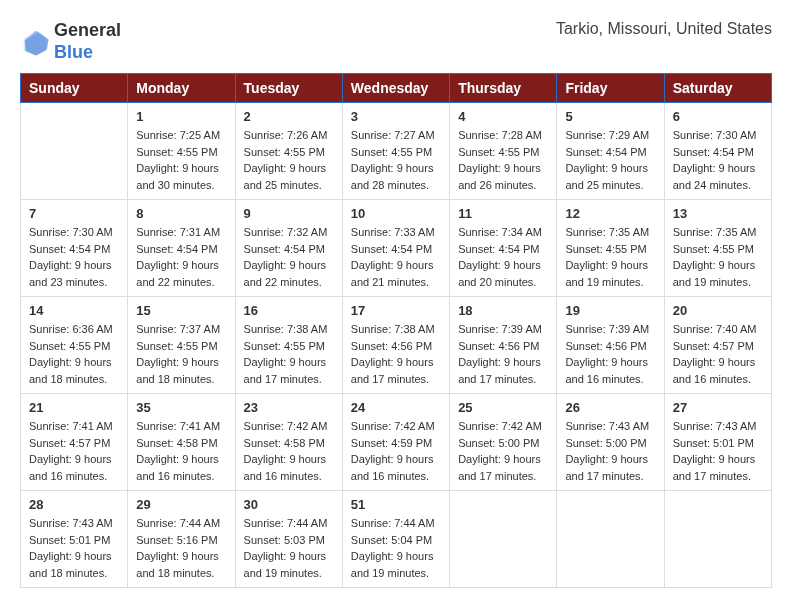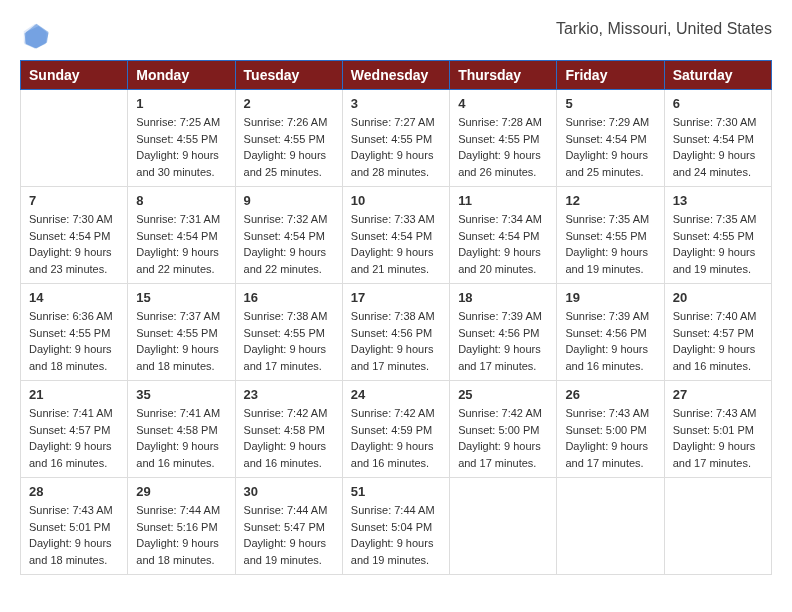--- a/index.html
+++ b/index.html
@@ -91,20 +91,24 @@
 </head>
 <body>
 
 <div class="header">
   <div class="logo">
     <svg class="logo-icon" viewBox="0 0 40 40">
       <polygon points="20,5 35,15 35,30 20,38 5,30 5,15" fill="#3a7bd5" opacity="0.15"></polygon>
       <polygon points="25,8 38,18 34,32 20,38 6,32 8,16" fill="#3a7bd5" opacity="0.3"></polygon>
       <polygon points="22,5 38,16 36,30 22,38 8,32 6,18" fill="#3a7bd5" opacity="0.5"></polygon>
     </svg>
+    <div class="logo-text">
+      <div><span class="logo-general">General</span></div>
+      <div><span class="logo-blue">Blue</span></div>
+    </div>
   </div>
   <div class="title-block">
     <h2>Tarkio, Missouri, United States</h2>
   </div>
 </div>
 
 <table class="calendar">
   <thead>
     <tr>
     <th>Sunday</th>
@@ -238,21 +242,21 @@
         <td>
           <span class="day-number">28</span>
           <div class="day-info"><span>Sunrise: 7:43 AM</span><br><span>Sunset: 5:01 PM</span><br><span>Daylight: 9 hours</span><br><span>and 18 minutes.</span></div>
         </td>
         <td>
           <span class="day-number">29</span>
           <div class="day-info"><span>Sunrise: 7:44 AM</span><br><span>Sunset: 5:16 PM</span><br><span>Daylight: 9 hours</span><br><span>and 18 minutes.</span></div>
         </td>
         <td>
           <span class="day-number">30</span>
-          <div class="day-info"><span>Sunrise: 7:44 AM</span><br><span>Sunset: 5:47 PM</span><br><span>Daylight: 9 hours</span><br><span>and 19 minutes.</span></div>
+          <div class="day-info"><span>Sunrise: 7:44 AM</span><br><span>Sunset: 5:03 PM</span><br><span>Daylight: 9 hours</span><br><span>and 19 minutes.</span></div>
         </td>
         <td>
           <span class="day-number">51</span>
           <div class="day-info"><span>Sunrise: 7:44 AM</span><br><span>Sunset: 5:04 PM</span><br><span>Daylight: 9 hours</span><br><span>and 19 minutes.</span></div>
         </td>
         <td class="empty"></td>
         <td class="empty"></td>
         <td class="empty"></td>
       </tr>
     </tbody>

